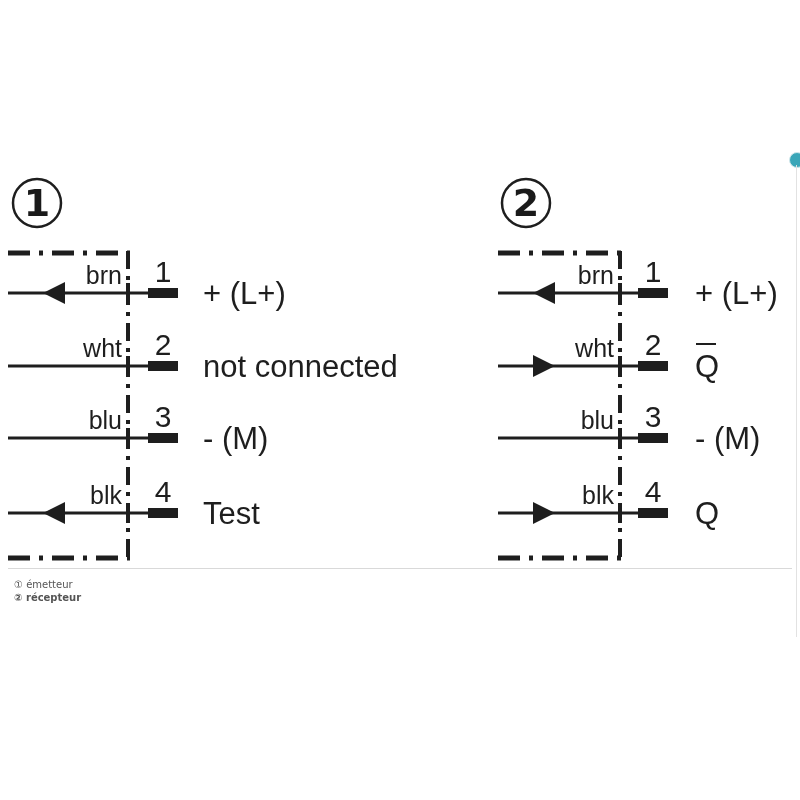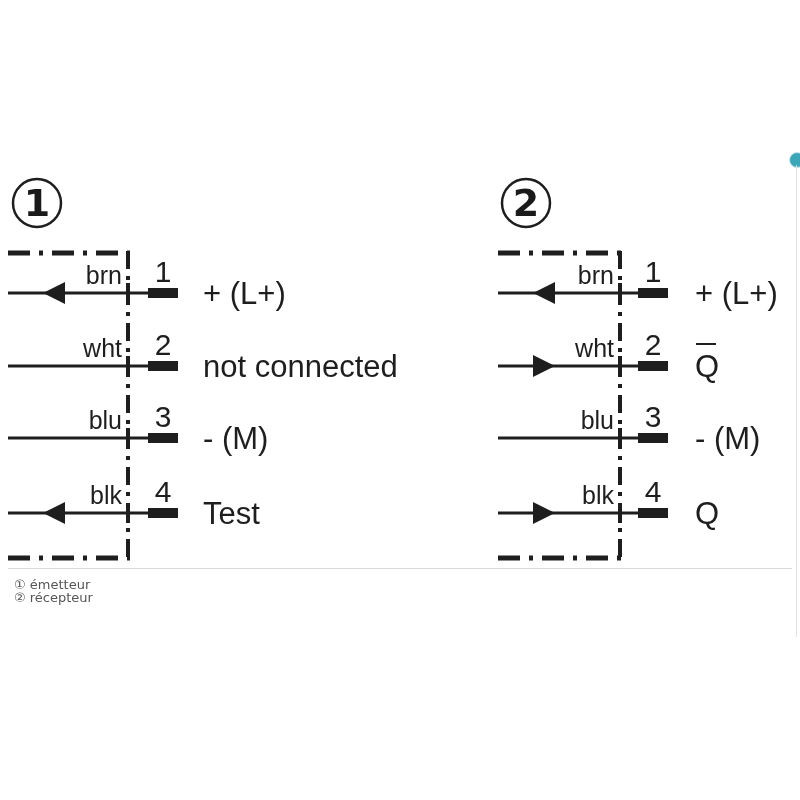--- a/index.html
+++ b/index.html
@@ -7,22 +7,22 @@
     .diagram { position: absolute; left: 0; top: 0; }
     .wire-label { font-family: "Liberation Sans", sans-serif; font-size: 25px; fill: #1e1e1e; }
     .pin-num { font-family: "Liberation Sans", sans-serif; font-size: 30px; fill: #1e1e1e; }
     .signal { font-family: "Liberation Sans", sans-serif; font-size: 31px; fill: #1e1e1e; }
     .badge-text { font-family: "DejaVu Sans", sans-serif; font-size: 38px; font-weight: bold; fill: #1a1a1a; }
     .right-border { position: absolute; left: 796px; top: 165px; width: 1px; height: 472px; background: #e2e2e2; }
     .corner-dot { position: absolute; left: 789px; top: 152px; width: 14px; height: 14px; border-radius: 50%; background: #3aa6b8; border: 1px solid #cfe6ea; }
     .separator { position: absolute; left: 8px; top: 568px; width: 784px; height: 1px; background: #d9d9d9; }
     .caption { position: absolute; left: 14px; top: 576px; font-family: "DejaVu Sans", sans-serif; }
     .caption-title { font-size: 14px; font-weight: bold; color: #444; letter-spacing: -0.2px; }
-    .caption-item { font-size: 13px; color: #555; line-height: 13px; margin-top: 2px; }
-    .caption-item + .caption-item { margin-top: 0; }
+    .caption-item { font-size: 10px; color: #555; line-height: 13px; margin-top: 2px; }
+    .caption-item + .caption-item { margin-top: 0; font-weight: bold; }
   </style>
 </head>
 <body>
 
 <svg class="diagram" width="800" height="800" viewBox="0 0 800 800">
   <g id="diag-0">
       <circle cx="37" cy="203" r="24" fill="none" stroke="#1e1e1e" stroke-width="2.5"></circle>
       <text x="37" y="216" text-anchor="middle" class="badge-text">1</text>
       <line x1="8" y1="253" x2="130" y2="253" stroke="#1e1e1e" stroke-width="5" stroke-dasharray="22 9 4 9"></line>
       <line x1="8" y1="558" x2="130" y2="558" stroke="#1e1e1e" stroke-width="5" stroke-dasharray="22 9 4 9"></line>

